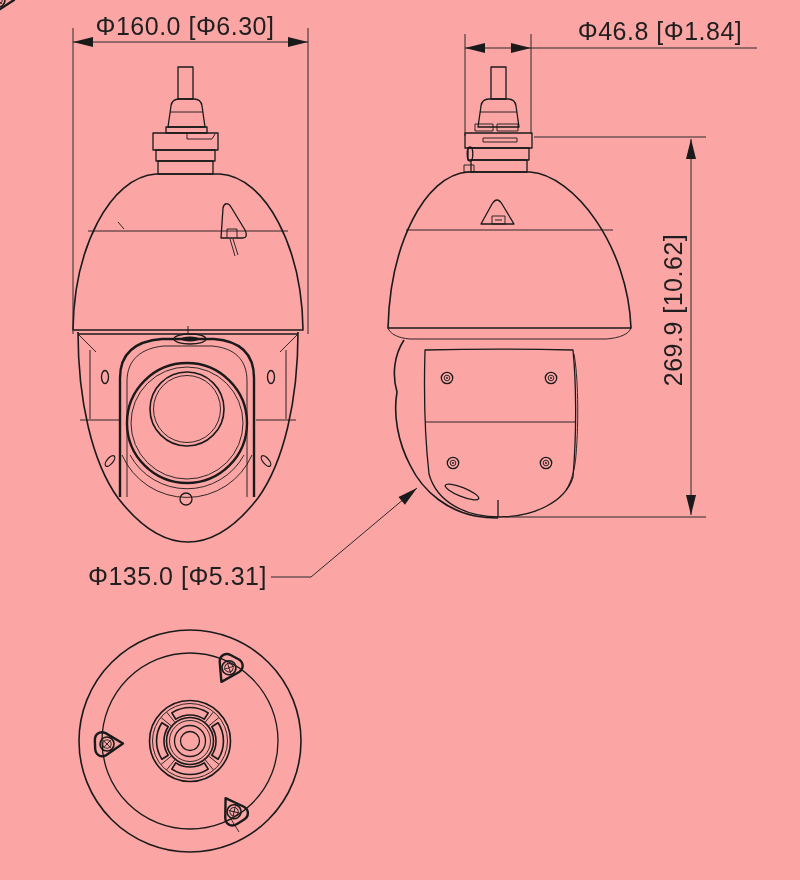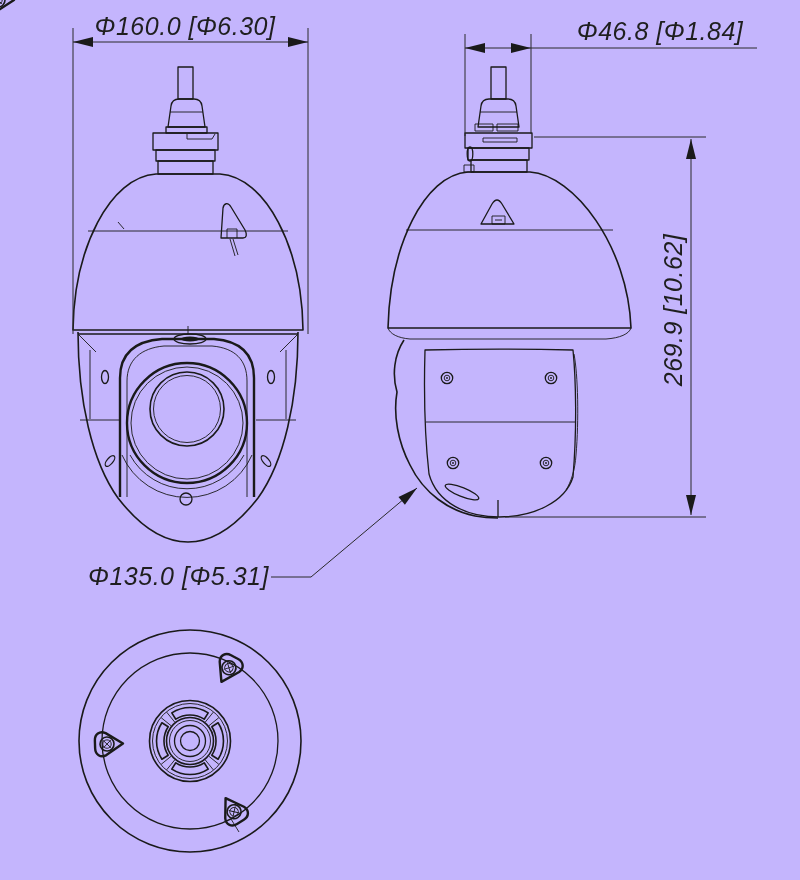--- a/index.html
+++ b/index.html
@@ -1,16 +1,16 @@
 <!DOCTYPE html>
 <html><head>
 <meta charset="utf-8">
 <style>
   html,body{margin:0;padding:0;background:#ffffff;}
-  .stage{width:800px;height:880px;position:relative;background:#c4b5fd;font-style:italic;}
+  .stage{width:800px;height:880px;position:relative;background:#fca5a5;}
   svg{display:block;}
   .ln{fill:none;stroke:#1a1a1a;stroke-width:1.3;stroke-linejoin:round;}
   .thin{fill:none;stroke:#1a1a1a;stroke-width:0.9;stroke-linejoin:round;}
   .med{fill:none;stroke:#1a1a1a;stroke-width:1.6;stroke-linejoin:round;}
   .thick{fill:none;stroke:#1a1a1a;stroke-width:2.4;stroke-linejoin:round;}
   .dimln{fill:none;stroke:#2a2a2a;stroke-width:1;}
   .arr{fill:#1a1a1a;stroke:none;}
   .blk{fill:#1a1a1a;stroke:none;}
   .dim-text{font-family:"Liberation Sans",sans-serif;font-size:25px;fill:#1f1f1f;letter-spacing:0.5px;}
 </style>

